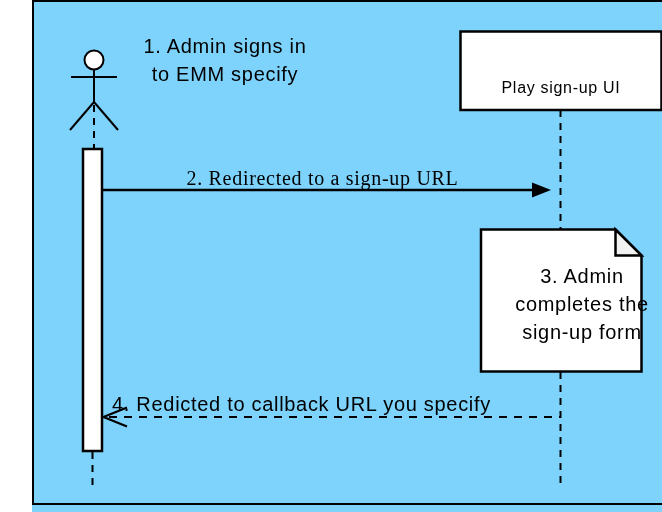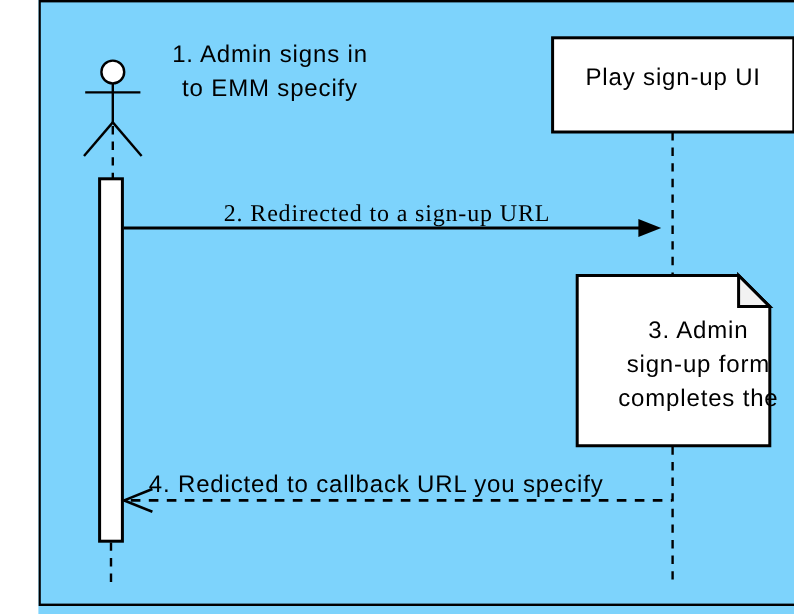--- a/index.html
+++ b/index.html
@@ -35,32 +35,32 @@
     position: absolute;
     font-size: 20px;
     line-height: 28px;
     letter-spacing: 0.7px;
     text-align: center;
     color: #000000;
     white-space: nowrap;
   }
   #step1-label   { left: 72px;  top: 32px;  width: 242px; }
   #step2-label   { left: 110px; top: 164px; width: 361px; font-family: Liberation Serif, serif; }
-  #step4-label   { left: 92px;  top: 390px; width: 361px; text-align: right; }
+  #step4-label   { left: 80px;  top: 390px; width: 361px; text-align: right; }
   #note-label    { left: 471px; top: 262px; width: 158px; }
   #participant-label {
     position: absolute;
     left: 428px;
-    top: 26px;
+    top: 48px;
     width: 202px;
     height: 79px;
     display: flex;
     align-items: center;
     justify-content: center;
-    font-size: 20px;
+    font-size: 16px;
     letter-spacing: 0.7px;
     white-space: nowrap;
   }
 </style>
 </head>
 <body>
 
 <div id="stage">
 
   <div id="frame"></div>
@@ -104,19 +104,19 @@
     <span style="display:block">1. Admin signs in</span>
     <span style="display:block">to EMM specify</span>
   </div>
 
   <div id="participant-label">Play sign-up UI</div>
 
   <div id="step2-label" class="lbl">2. Redirected to a sign-up URL</div>
 
   <div id="note-label" class="lbl">
     <span style="display:block">3. Admin</span>
+    <span style="display:block">completes the</span>
     <span style="display:block">sign-up form</span>
-    <span style="display:block">completes the</span>
   </div>
 
   <div id="step4-label" class="lbl">4. Redicted to callback URL you specify</div>
 
 </div>
 
 </body></html>

